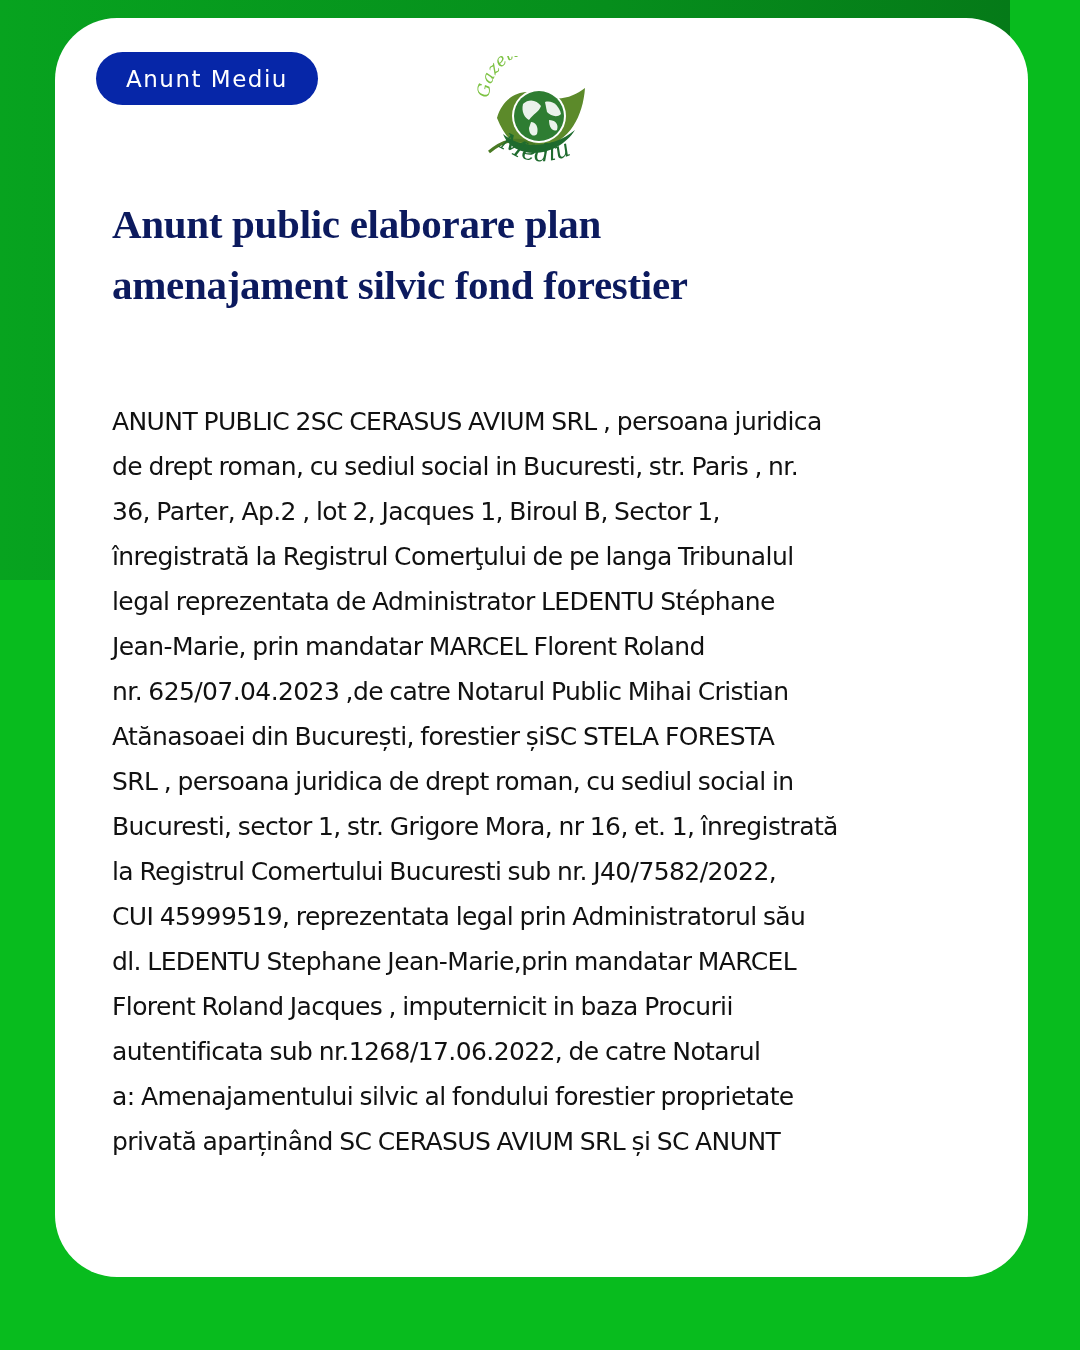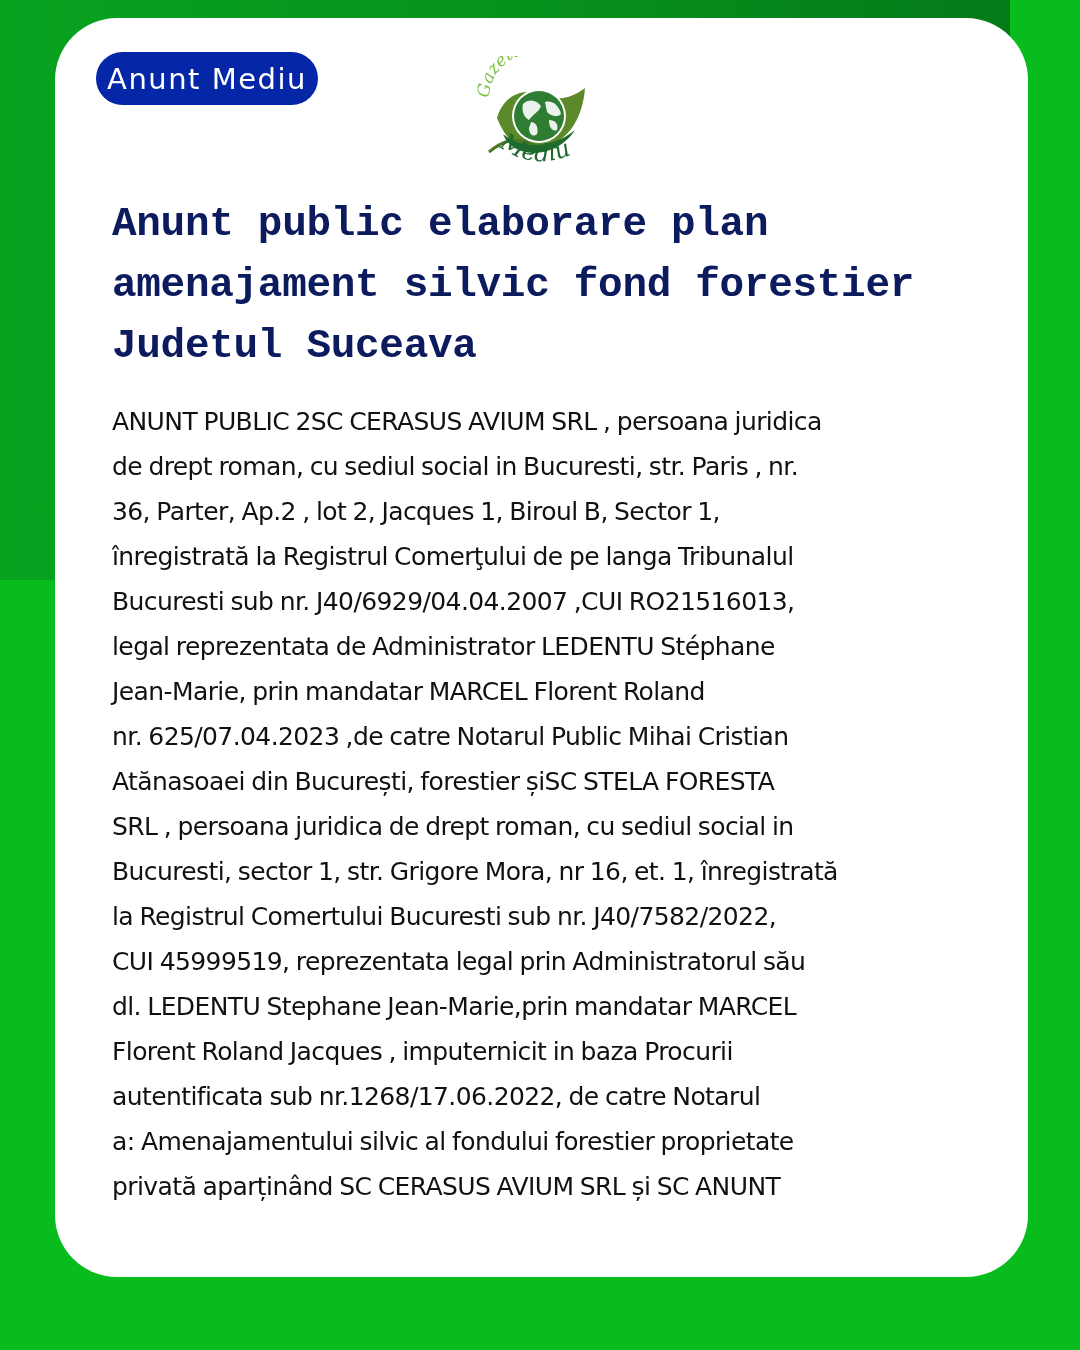--- a/index.html
+++ b/index.html
@@ -25,35 +25,35 @@
     }
     .badge {
       position: absolute;
       left: 41px; top: 34px;
       width: 222px; height: 53px;
       background: #0626a8;
       color: #ffffff;
       border-radius: 27px;
       display: flex; align-items: center; justify-content: center;
       font-family: "DejaVu Sans", sans-serif;
-      font-size: 29px;
+      font-size: 23px;
       letter-spacing: 1.5px;
       font-weight: normal;
     }
     .logo {
       position: absolute;
       left: 420px; top: 38px;
       width: 120px; height: 118px;
     }
     .title {
       position: absolute;
       left: 57px; top: 176px;
       width: 880px;
       color: #0c1a5e;
-      font-family: Liberation Mono, monospace;
+      font-family: Liberation Serif, serif;
       font-weight: bold;
       font-size: 41px;
       line-height: 61px;
       letter-spacing: -0.3px;
     }
     .body-text {
       position: absolute;
       left: 57px; top: 381px;
       width: 870px;
       color: #111111;
@@ -99,29 +99,27 @@
       </text>
       <text font-family="DejaVu Serif, serif" font-size="24" font-style="italic" fill="#1f6b2e">
         <textPath href="#arcBottom" startOffset="10">Mediu</textPath>
       </text>
     </svg>
   </div>
 
   <h1 class="title">
     <span class="line" style="display:block">Anunt public elaborare plan</span>
     <span class="line" style="display:block">amenajament silvic fond forestier</span>
-    <span class="line" style="display:block">Judetul Suceava</span>
   </h1>
 
   <div class="body-text">
     <span class="line">ANUNT PUBLIC 2SC CERASUS AVIUM SRL , persoana juridica</span>
     <span class="line">de drept roman, cu sediul social in Bucuresti, str. Paris , nr.</span>
     <span class="line">36, Parter, Ap.2 , lot 2, Jacques 1, Biroul B, Sector 1,</span>
     <span class="line">înregistrată la Registrul Comerţului de pe langa Tribunalul</span>
-    <span class="line">Bucuresti sub nr. J40/6929/04.04.2007 ,CUI RO21516013,</span>
     <span class="line">legal reprezentata de Administrator LEDENTU Stéphane</span>
     <span class="line">Jean-Marie, prin mandatar MARCEL Florent Roland</span>
     <span class="line">nr. 625/07.04.2023 ,de catre Notarul Public Mihai Cristian</span>
     <span class="line">Atănasoaei din București, forestier șiSC STELA FORESTA</span>
     <span class="line">SRL , persoana juridica de drept roman, cu sediul social in</span>
     <span class="line">Bucuresti, sector 1, str. Grigore Mora, nr 16, et. 1, înregistrată</span>
     <span class="line">la Registrul Comertului Bucuresti sub nr. J40/7582/2022,</span>
     <span class="line">CUI 45999519, reprezentata legal prin Administratorul său</span>
     <span class="line">dl. LEDENTU Stephane Jean-Marie,prin mandatar MARCEL</span>
     <span class="line">Florent Roland Jacques , imputernicit in baza Procurii</span>

